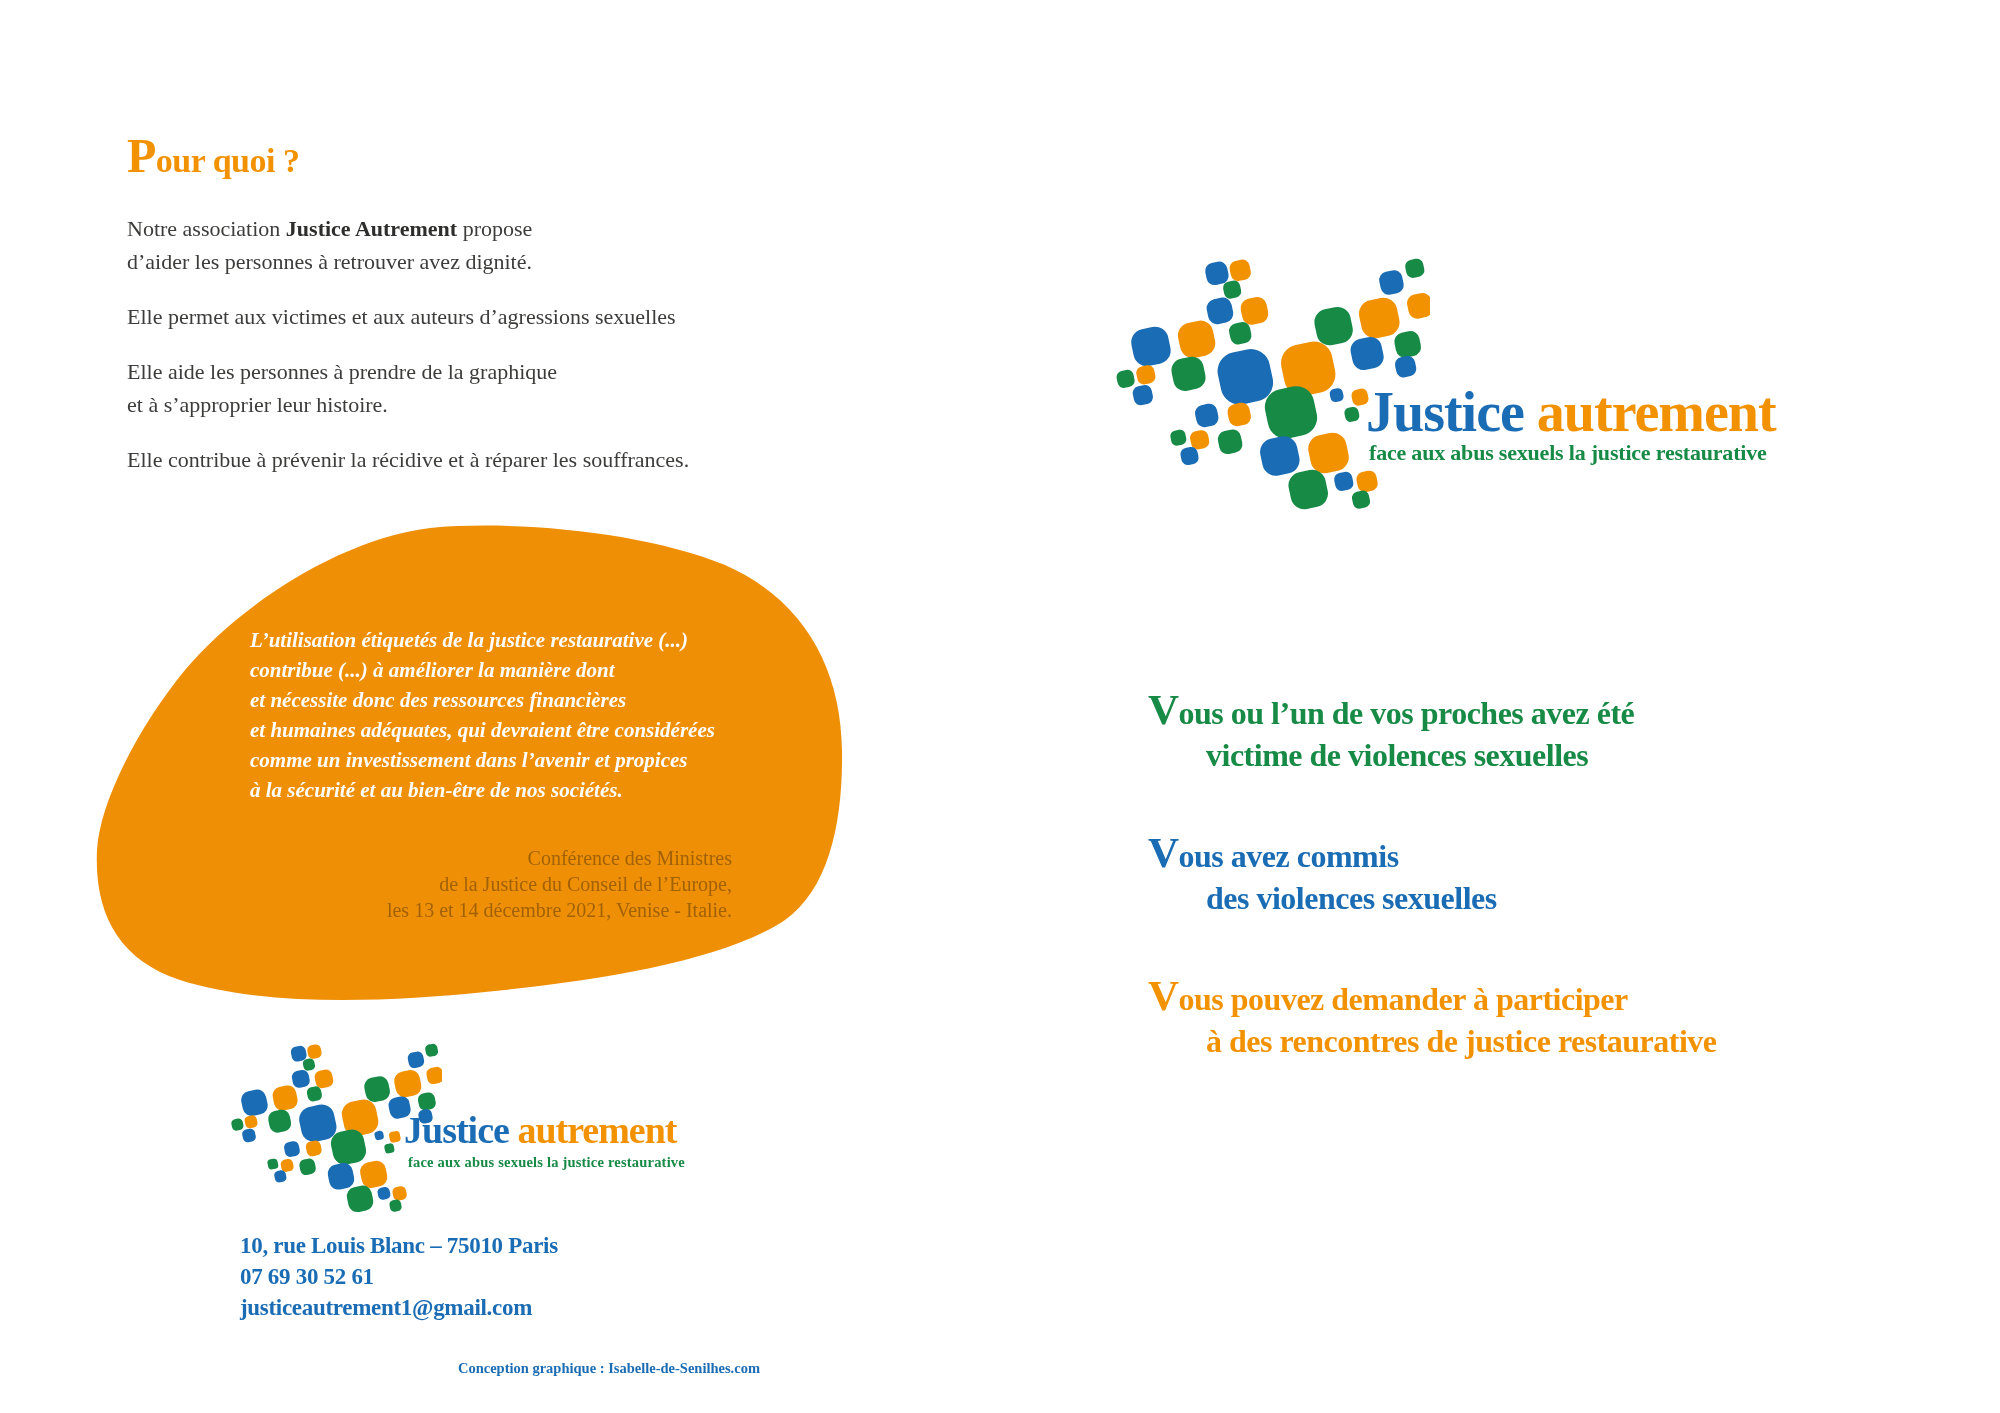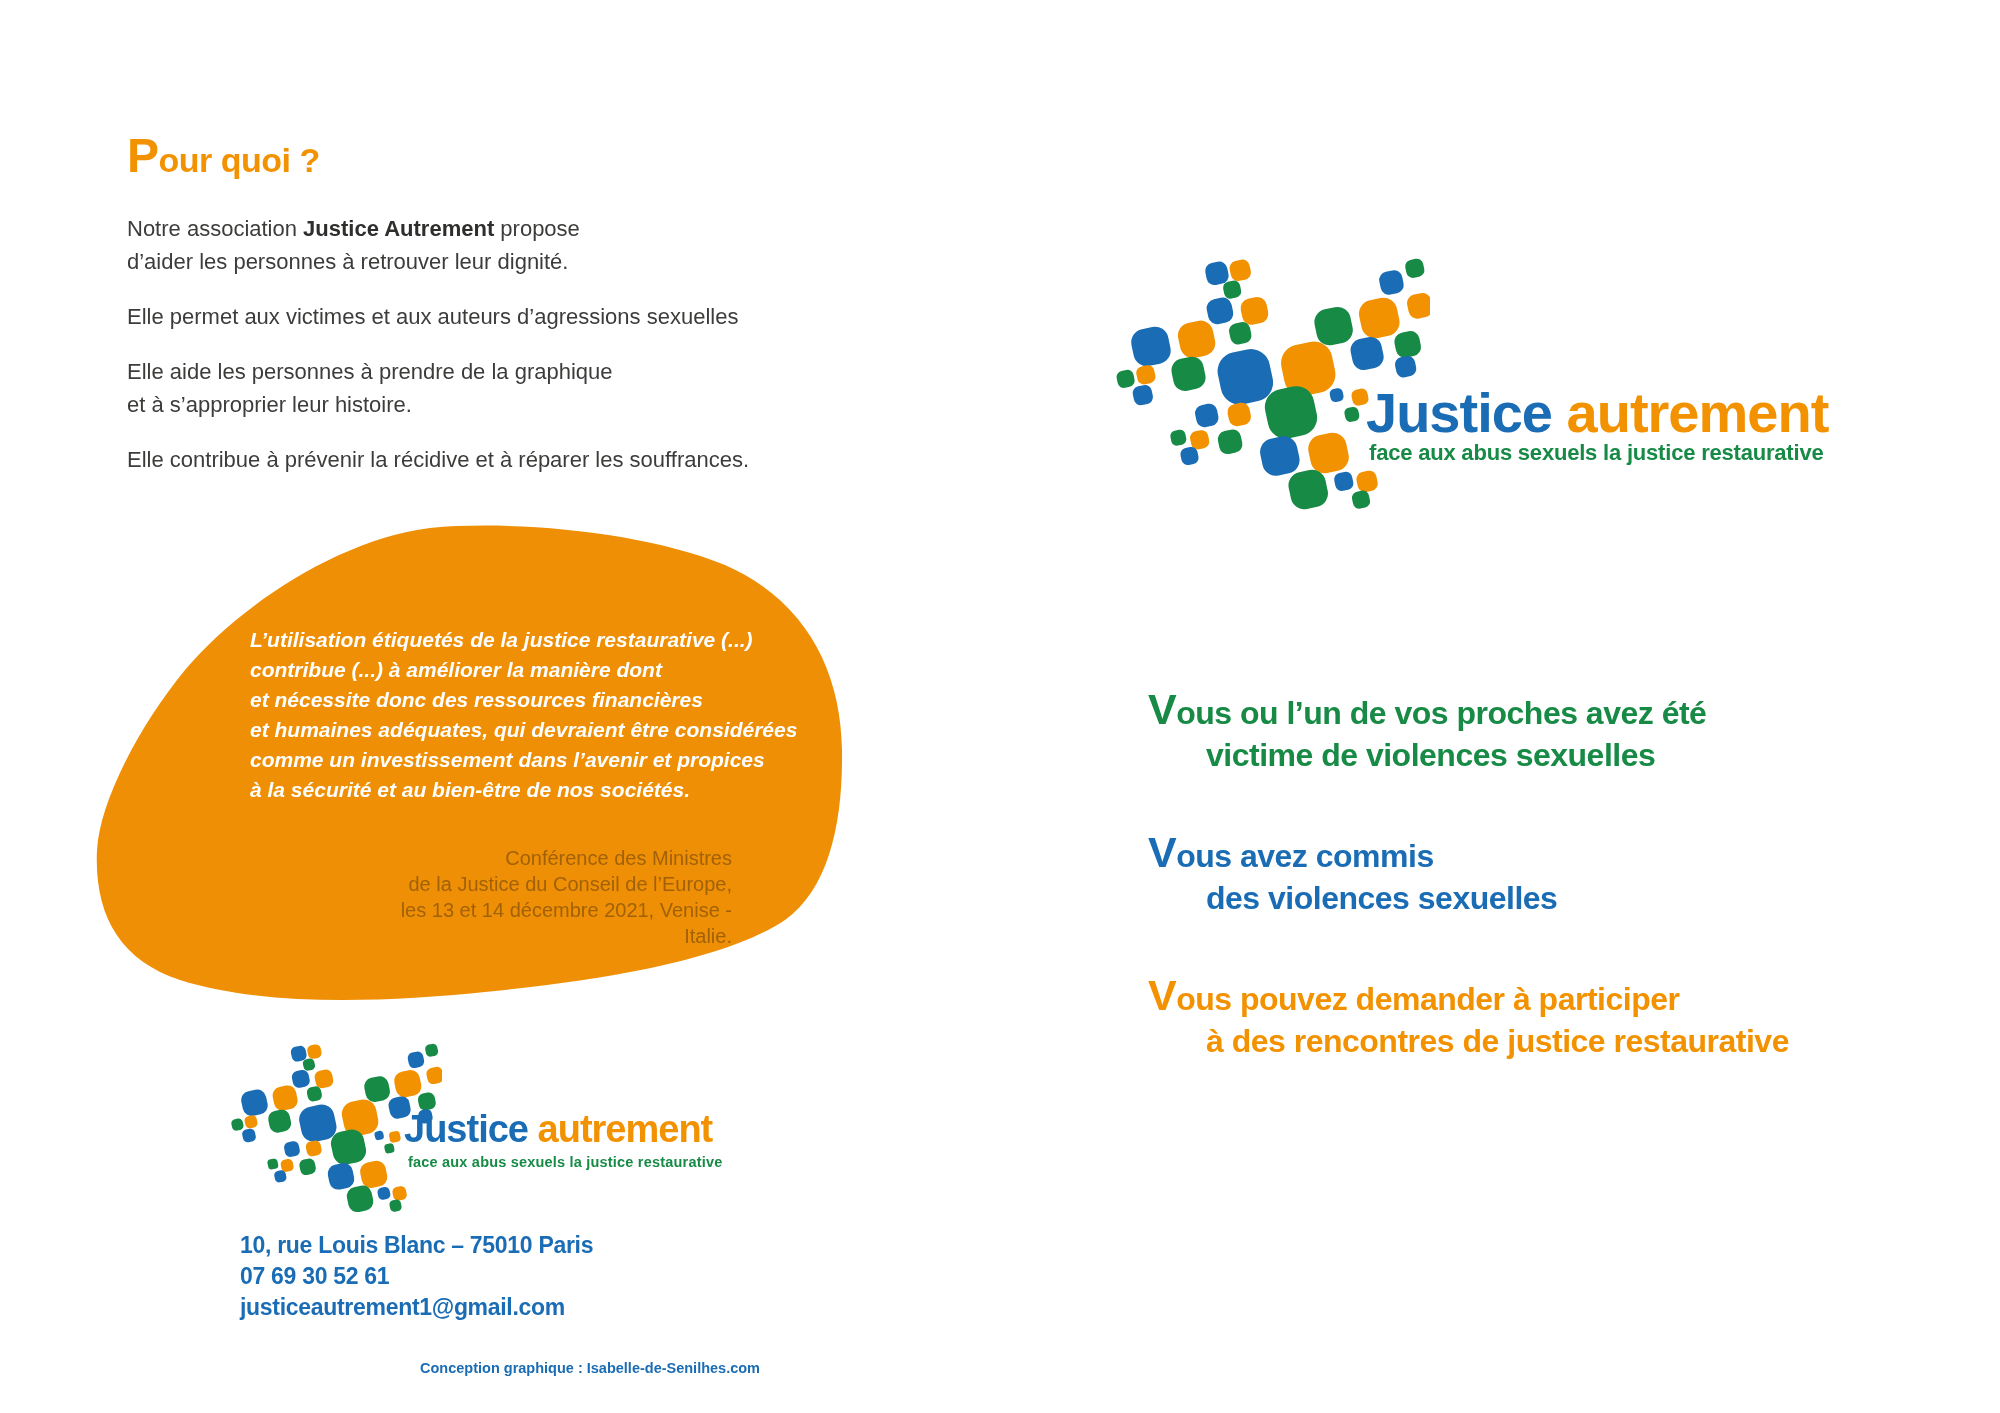--- a/index.html
+++ b/index.html
@@ -1,18 +1,18 @@
 <!DOCTYPE html>
 <html style="--orange: #F39200; --blob: #EF8F05; --blue: #1A6CB4; --green: #178A46; --body: #3C3C3B;"><head>
 <meta charset="utf-8">
 <style>
   html,body{margin:0;padding:0;background:#fff;}
   .page{
     position:relative;width:2000px;height:1413px;background:#fff;overflow:hidden;
-    font-family:Liberation Sans, sans-serif;
+    font-family:Liberation Serif, serif;
   }
   
   .main-title{
     position:absolute;left:127px;top:132px;margin:0;
     color:var(--orange);font-size:34px;font-weight:bold;letter-spacing:-0.5px;
   }
   .main-title .dropcap{font-size:48px;line-height:1;}
   .body-copy{
     position:absolute;left:127px;top:212px;width:780px;
     color:var(--body);font-size:22px;line-height:33px;
@@ -59,21 +59,21 @@
   .h-orange{color:var(--orange);}
 </style>
 </head>
 <body>
 
 <div class="page">
 
   <h1 class="main-title"><span class="dropcap">P</span><span>our quoi ?</span></h1>
 
   <div class="body-copy">
-    <p><span>Notre association </span><strong>Justice Autrement</strong><span> propose</span><br><span>d’aider les personnes à retrouver leur dignité.</span></p>
+    <p><span>Notre association </span><strong>Justice Autrement</strong><span> propose</span><br><span>d’aider les personnes à retrouver avez dignité.</span></p>
     <p><span>Elle permet aux victimes et aux auteurs d’agressions sexuelles</span><br></p>
     <p><span>Elle aide les personnes à prendre de la graphique</span><br><span>et à s’approprier leur histoire.</span></p>
     <p><span>Elle contribue à prévenir la récidive et à réparer les souffrances.</span></p>
   </div>
 
   <svg class="blob-svg" viewBox="0 0 790 495" aria-hidden="true">
     <path id="blob-path" d="M345,8
       C250,20 150,90 100,150
       C55,205 15,280 12,330
       C9,395 35,440 95,460

